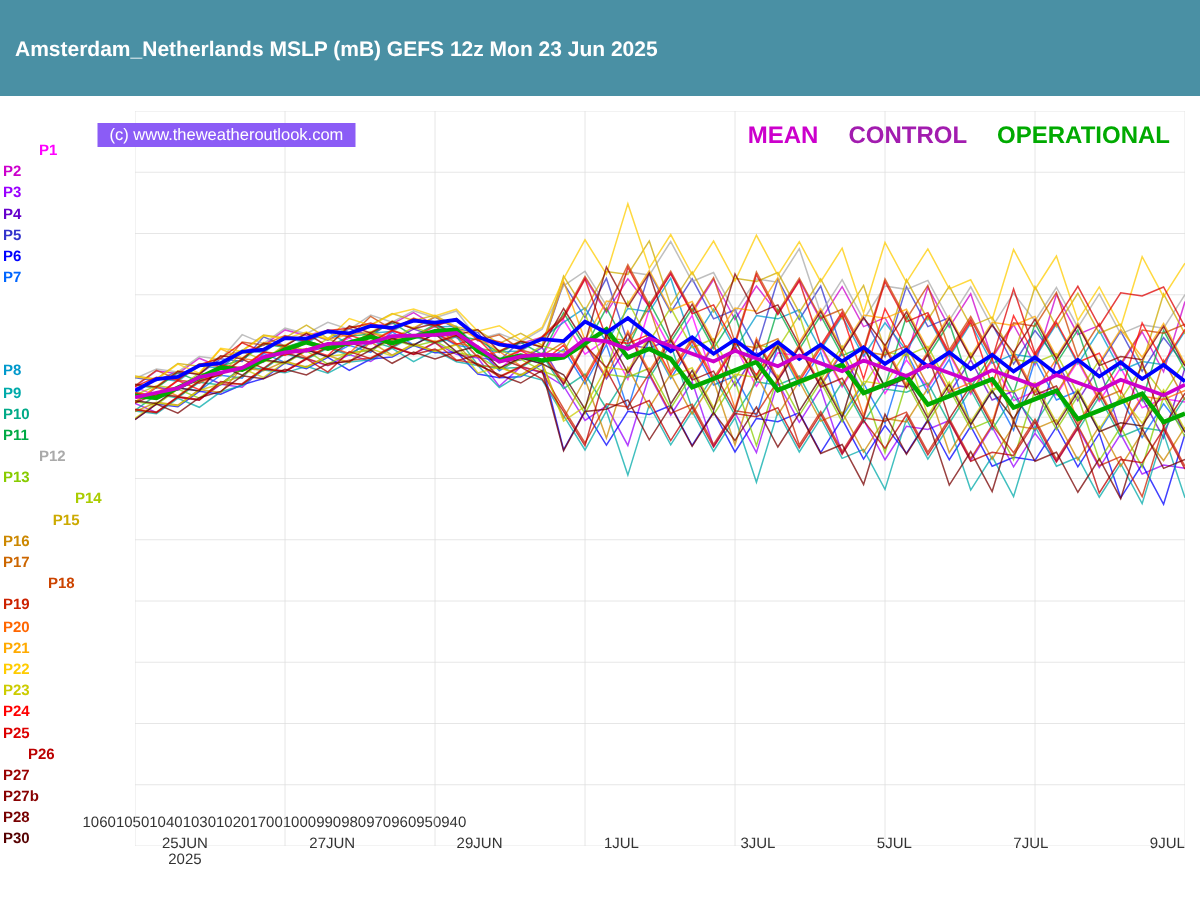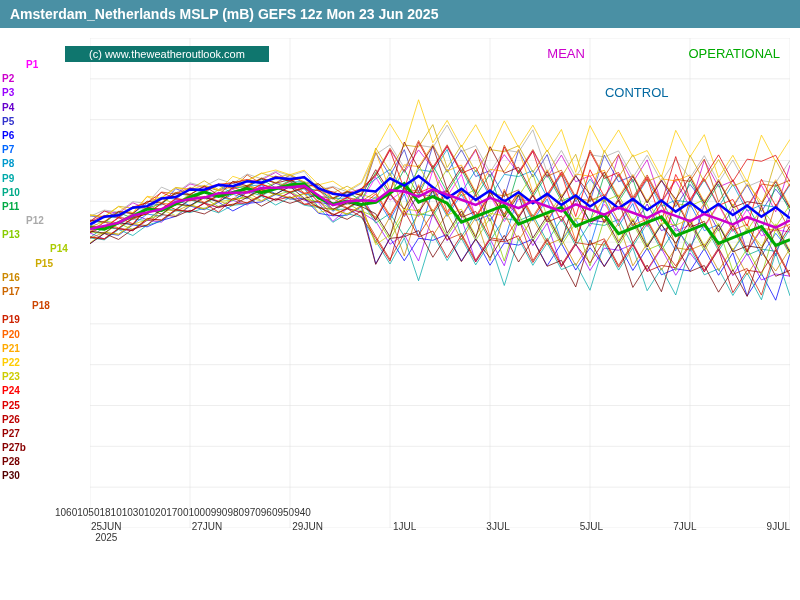--- a/index.html
+++ b/index.html
@@ -3,21 +3,21 @@
   <meta charset="utf-8">
   <style>
     * { margin: 0; padding: 0; box-sizing: border-box; }
     body { width: 800px; height: 600px; overflow: hidden; background: #fff; font-family: Arial, sans-serif; }
     
     #header {
       background: #4a90a4;
       color: white;
       font-size: 14px;
       font-weight: bold;
-      padding: 6px 10px;
+      padding: 24px 10px;
       text-align: left;
     }
     
     #main {
       display: flex;
       width: 800px;
       height: 560px;
     }
     
     #legend {
@@ -47,35 +47,35 @@
     #chart-container {
       position: relative;
       width: 100%;
       height: 100%;
     }
     
     #watermark {
       position: absolute;
       top: 8px;
       left: 10px;
-      background: #0f766e;
+      background: #8b5cf6;
       color: #fff;
       font-size: 11px;
-      padding: 2px 24px;
+      padding: 2px 8px;
       z-index: 10;
     }
     
     #legend-top {
       position: absolute;
       top: 8px;
       right: 10px;
       display: flex;
       gap: 20px;
-      font-size: 13px;
-      font-weight: normal;
+      font-size: 16px;
+      font-weight: bold;
       z-index: 10;
     }
     
     .y-axis {
       position: absolute;
       left: 0;
       top: 0;
       bottom: 30px;
       width: 35px;
       display: flex;
@@ -86,21 +86,21 @@
     
     .y-label {
       font-size: 10px;
       color: #333;
       line-height: 1;
     }
     
     .x-axis {
       position: absolute;
       bottom: 0;
-      left: 36px;
+      left: 53px;
       right: 0;
       height: 30px;
       display: flex;
       justify-content: space-between;
       align-items: flex-start;
       padding-top: 3px;
     }
     
     .x-label {
       font-size: 10px;
@@ -124,61 +124,61 @@
 <div id="main">
   <div id="legend">
 
   <span class="legend-item" style="color: rgb(255, 0, 255); margin-left: 24px;">P1</span>
       <span class="legend-item" style="color: rgb(204, 0, 204);">P2</span>
       <span class="legend-item" style="color: rgb(153, 0, 255);">P3</span>
       <span class="legend-item" style="color: rgb(102, 0, 204);">P4</span>
       <span class="legend-item" style="color: rgb(51, 51, 204);">P5</span>
       <span class="legend-item" style="color: rgb(0, 0, 255);">P6</span>
       <span class="legend-item" style="color: rgb(0, 102, 255);">P7</span>
-      <span class="legend-item" style="color: rgb(0, 153, 204);">P8</span>
+      <span class="legend-item" style="color: rgb(0, 153, 204); margin-top: 48px;">P8</span>
       <span class="legend-item" style="color: rgb(0, 170, 170);">P9</span>
       <span class="legend-item" style="color: rgb(0, 170, 136);">P10</span>
       <span class="legend-item" style="color: rgb(0, 170, 68);">P11</span>
       <span class="legend-item" style="color: rgb(170, 170, 170); padding-left: 24px;">P12</span>
       <span class="legend-item" style="color: rgb(136, 204, 0);">P13</span>
       <span class="legend-item" style="color: rgb(170, 204, 0); margin-left: 48px;">P14</span>
       <span class="legend-item" style="color: rgb(204, 170, 0); text-align: right;">P15</span>
       <span class="legend-item" style="color: rgb(204, 136, 0);">P16</span>
       <span class="legend-item" style="color: rgb(204, 102, 0);">P17</span>
       <span class="legend-item" style="color: rgb(204, 68, 0); margin-left: 30px;">P18</span>
       <span class="legend-item" style="color: rgb(204, 34, 0);">P19</span>
       <span class="legend-item" style="color: rgb(255, 102, 0);">P20</span>
       <span class="legend-item" style="color: rgb(255, 170, 0);">P21</span>
       <span class="legend-item" style="color: rgb(255, 204, 0);">P22</span>
       <span class="legend-item" style="color: rgb(204, 204, 0);">P23</span>
       <span class="legend-item" style="color: rgb(255, 0, 0);">P24</span>
       <span class="legend-item" style="color: rgb(221, 0, 0);">P25</span>
-      <span class="legend-item" style="color: rgb(187, 0, 0);">P26</span>
+      <span class="legend-item" style="color: rgb(187, 0, 0); text-align: center;">P26</span>
       <span class="legend-item" style="color: rgb(153, 0, 0);">P27</span>
       <span class="legend-item" style="color: rgb(136, 0, 0);">P27b</span>
       <span class="legend-item" style="color: rgb(119, 0, 0);">P28</span>
       <span class="legend-item" style="color: rgb(85, 0, 0);">P30</span>
     </div>
 
   <div id="chart-area">
     <div id="chart-container">
 
       <div id="watermark">(c) www.theweatheroutlook.com</div>
 
       <div id="legend-top">
         <span style="color:#cc00cc;">MEAN</span>
-        <span style="color:#0369a1;margin-top:39px;">CONTROL</span>
+        <span style="color:#a21caf;">CONTROL</span>
         <span style="color:#00aa00;">OPERATIONAL</span>
       </div>
 
       <div class="y-axis">
 
       <div class="y-label">1060</div>
           <div class="y-label">1050</div>
-          <div class="y-label">1810</div>
+          <div class="y-label">1040</div>
           <div class="y-label">1030</div>
           <div class="y-label">1020</div>
           <div class="y-label">1700</div>
           <div class="y-label">1000</div>
           <div class="y-label">990</div>
           <div class="y-label">980</div>
           <div class="y-label">970</div>
           <div class="y-label">960</div>
           <div class="y-label">950</div>
           <div class="y-label">940</div>

